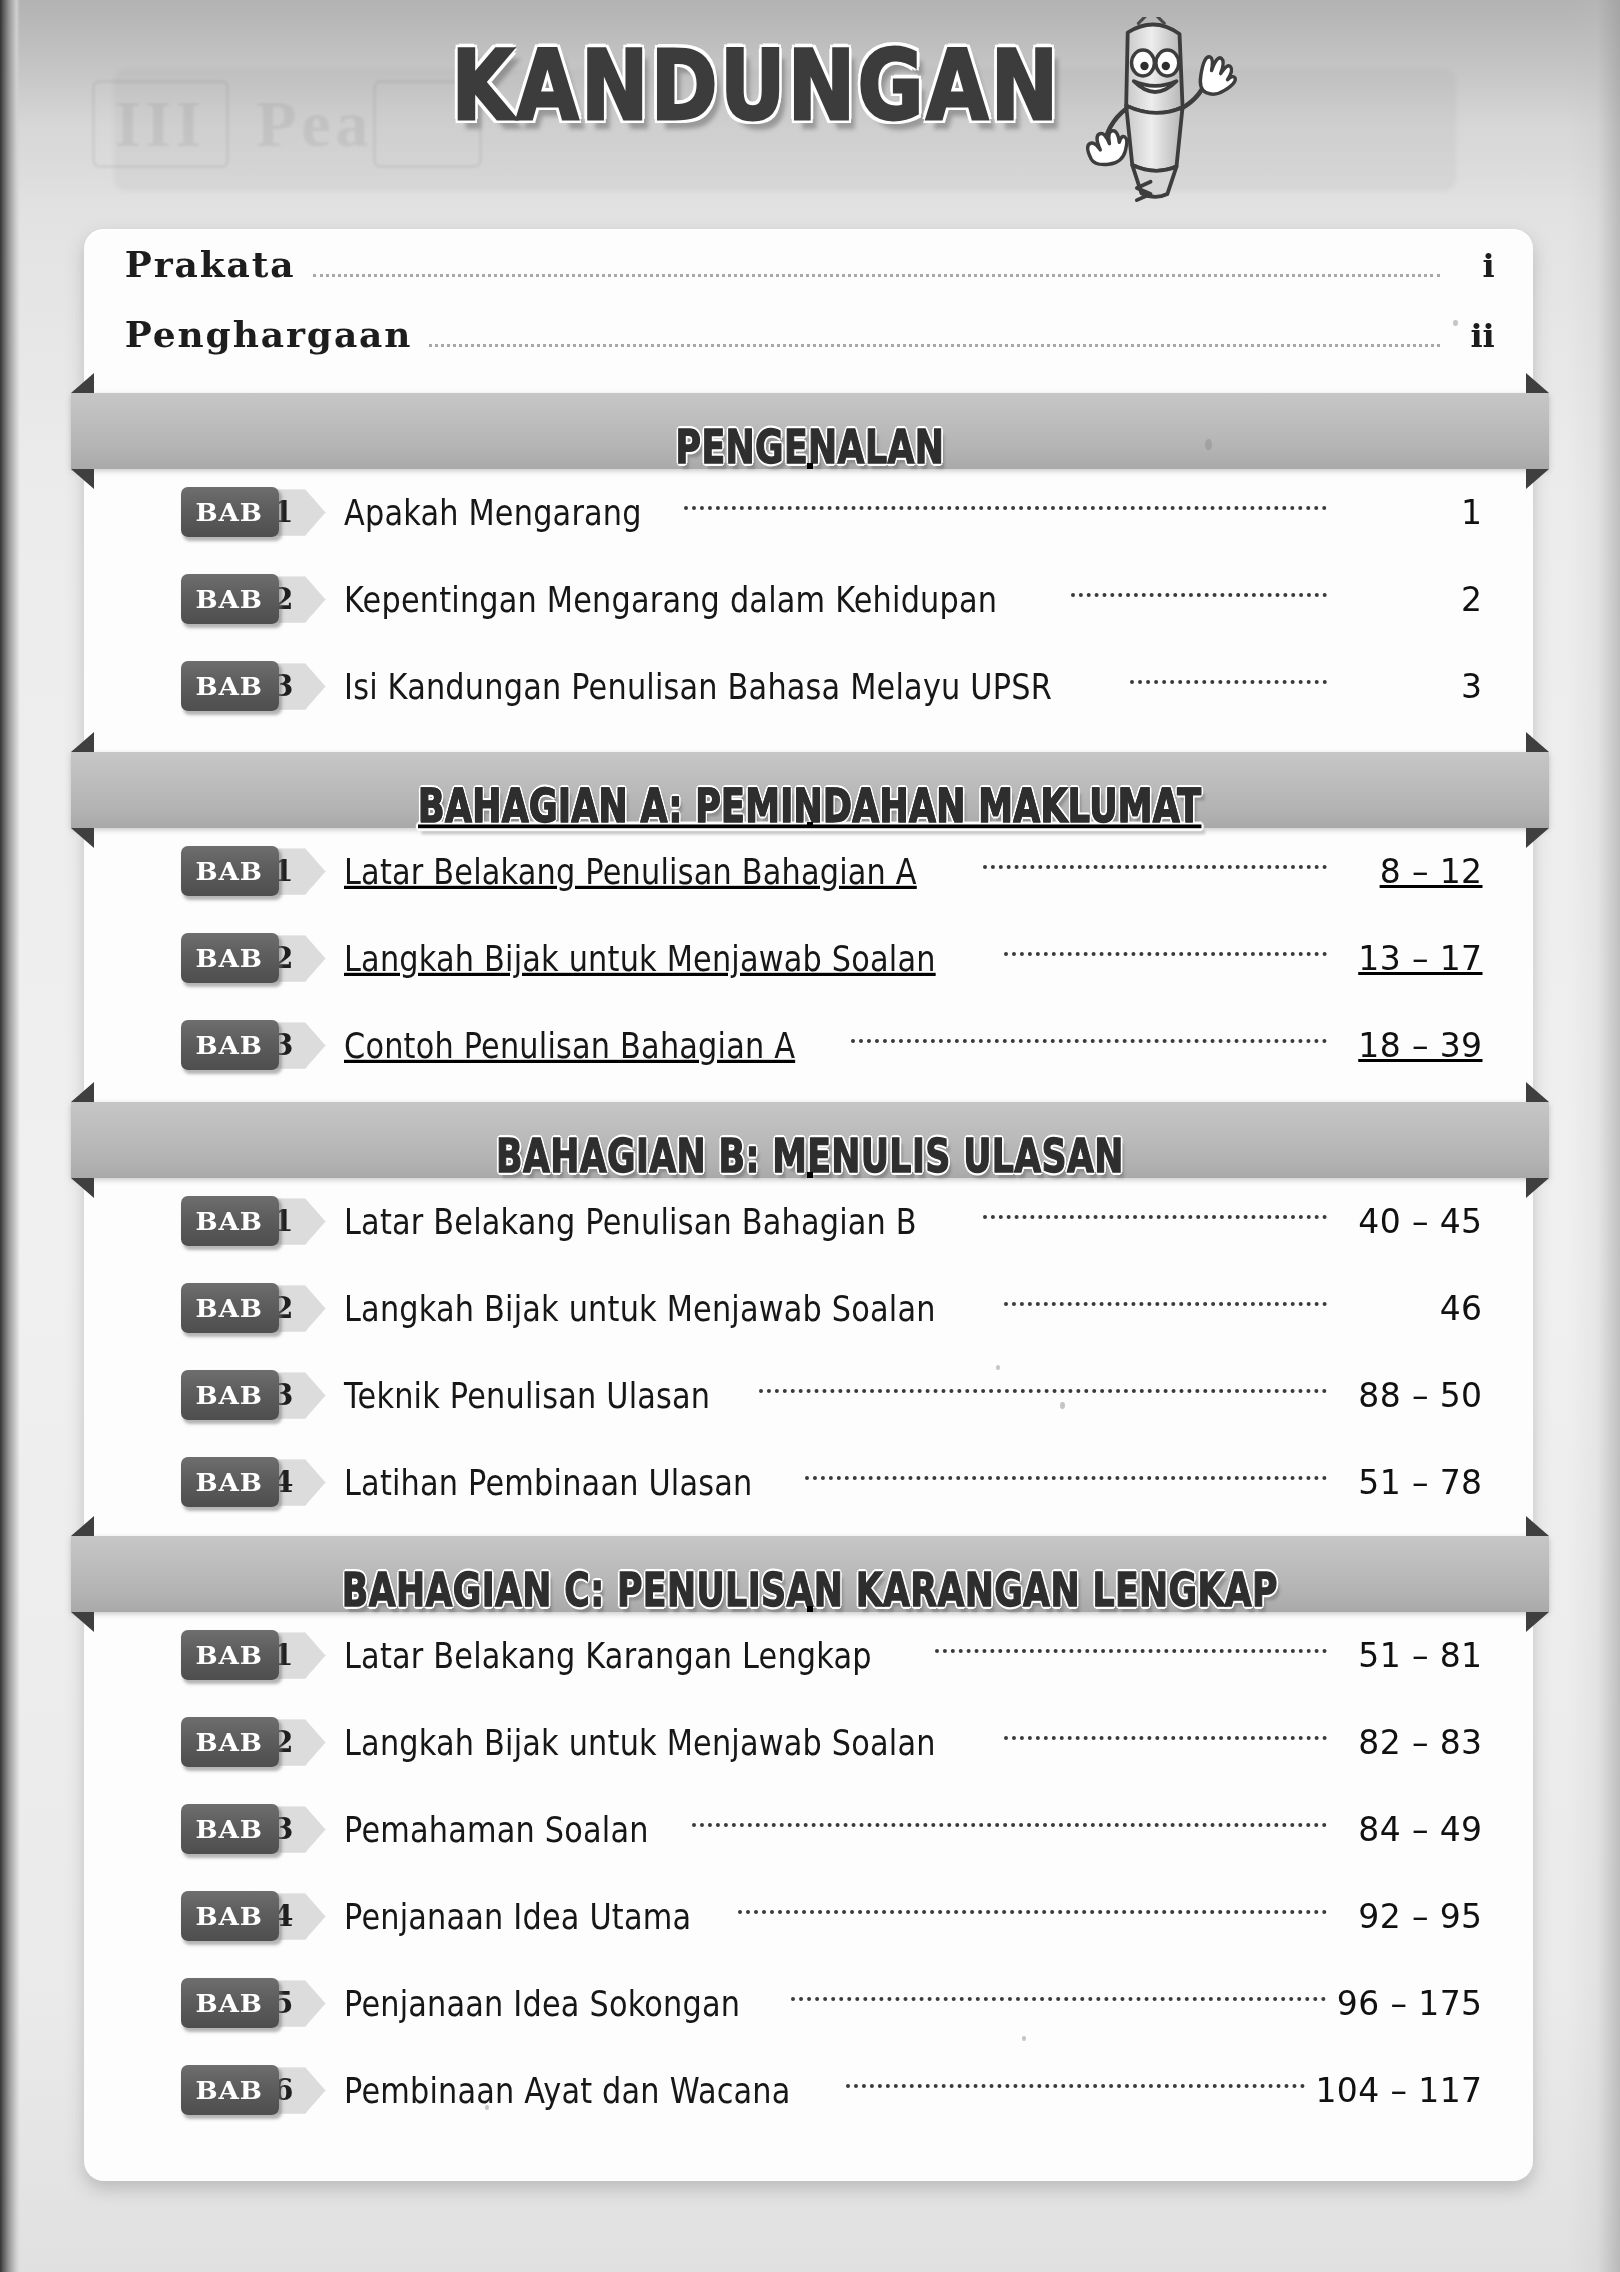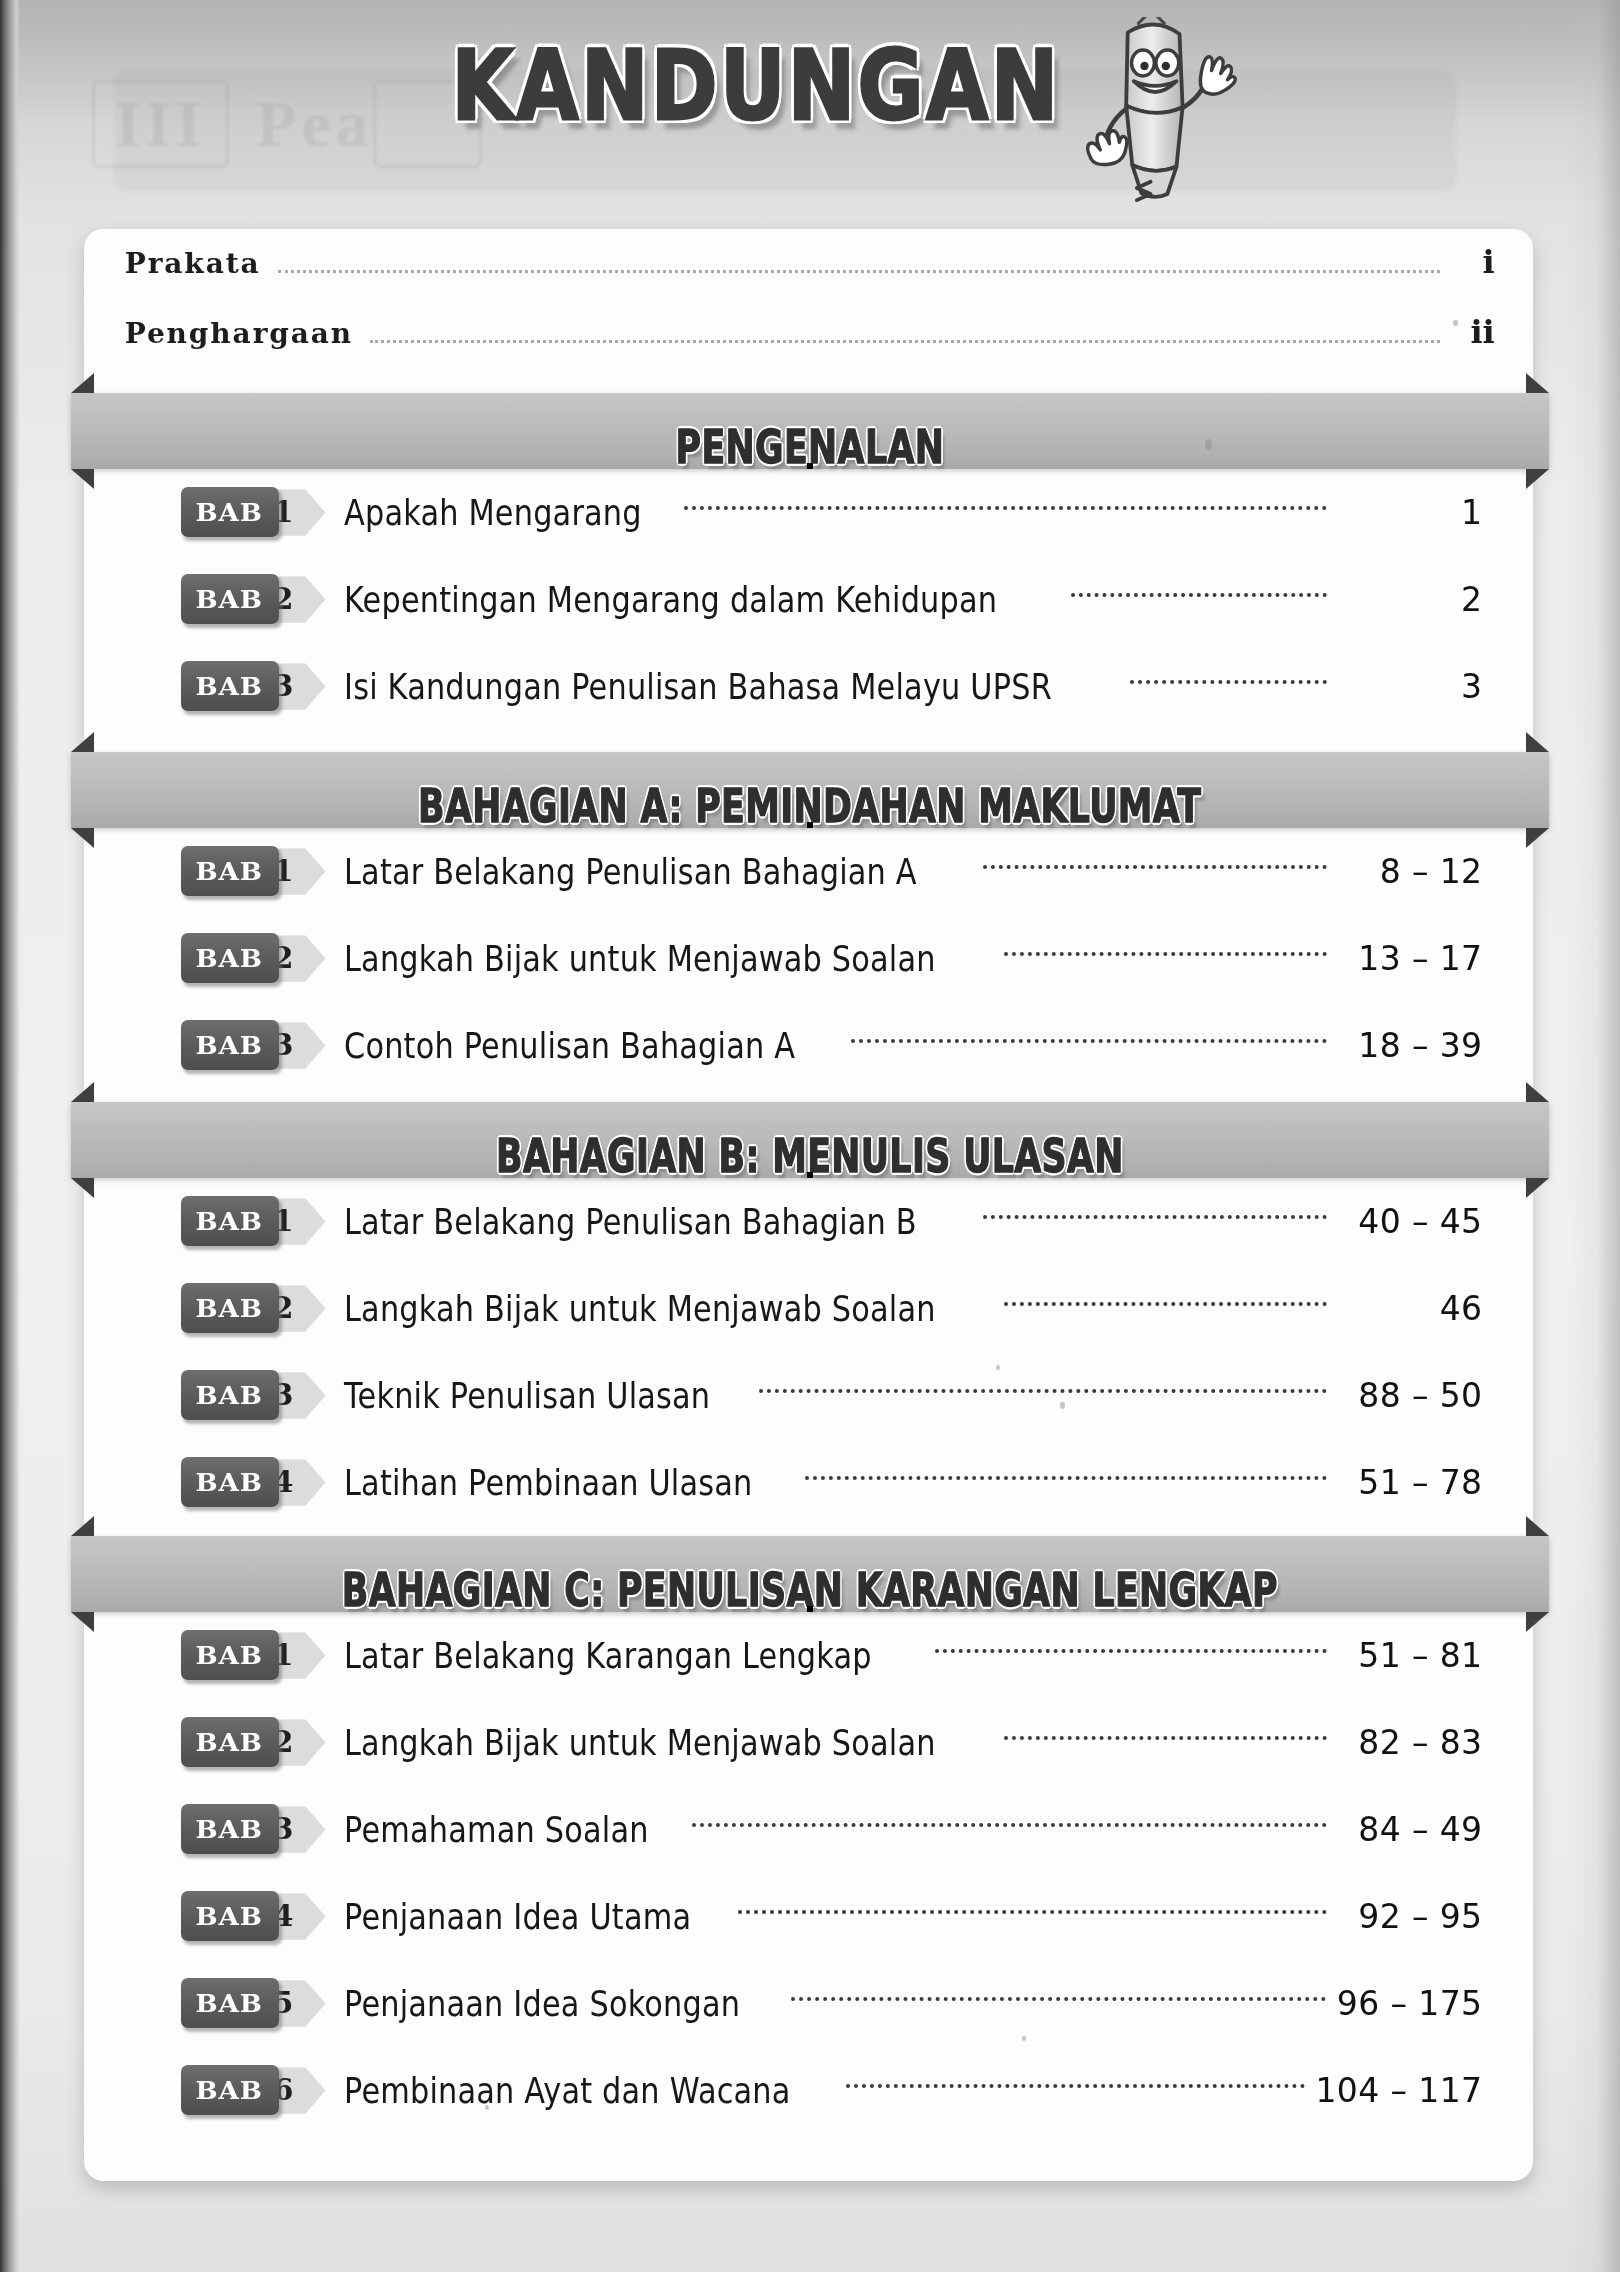--- a/index.html
+++ b/index.html
@@ -135,21 +135,21 @@
   }
   .front-row {
     display: flex;
     align-items: baseline;
     height: 70px;
     padding: 0 15.3px 0 13.7px;
   }
   .front-label {
     font-family: "DejaVu Serif", serif;
     font-weight: 700;
-    font-size: 28px;
+    font-size: 36px;
     color: #1d1d1d;
     letter-spacing: 1.9px;
     white-space: nowrap;
   }
   .front-dots {
     flex: 1;
     border-bottom: 3.8px dotted #9a9a9a;
     margin: 0 13.7px 10.7px 17px;
     height: 0.8px;
     opacity: .85;
@@ -410,21 +410,21 @@
             </div>
           </div>
           <span class="entry-title">Isi Kandungan Penulisan Bahasa Melayu UPSR</span>
           <span class="entry-dots"></span>
           <span class="entry-page">3</span>
         </div>
 
       </div>
     </div>
 
-    <div style="position:absolute; left:27px; right:23px; top:512px;">
+    <div style="position:absolute; left:27px; right:23px; top:512px;text-decoration:underline;">
       <div class="ribbon">
         <span class="fold tl"></span>
         <span class="fold bl"></span>
         <span class="fold tr"></span>
         <span class="fold br"></span>
         <span class="ribbon-title">BAHAGIAN A: PEMINDAHAN MAKLUMAT</span>
       </div>
       <div class="entries">
 
         <div class="entry">

